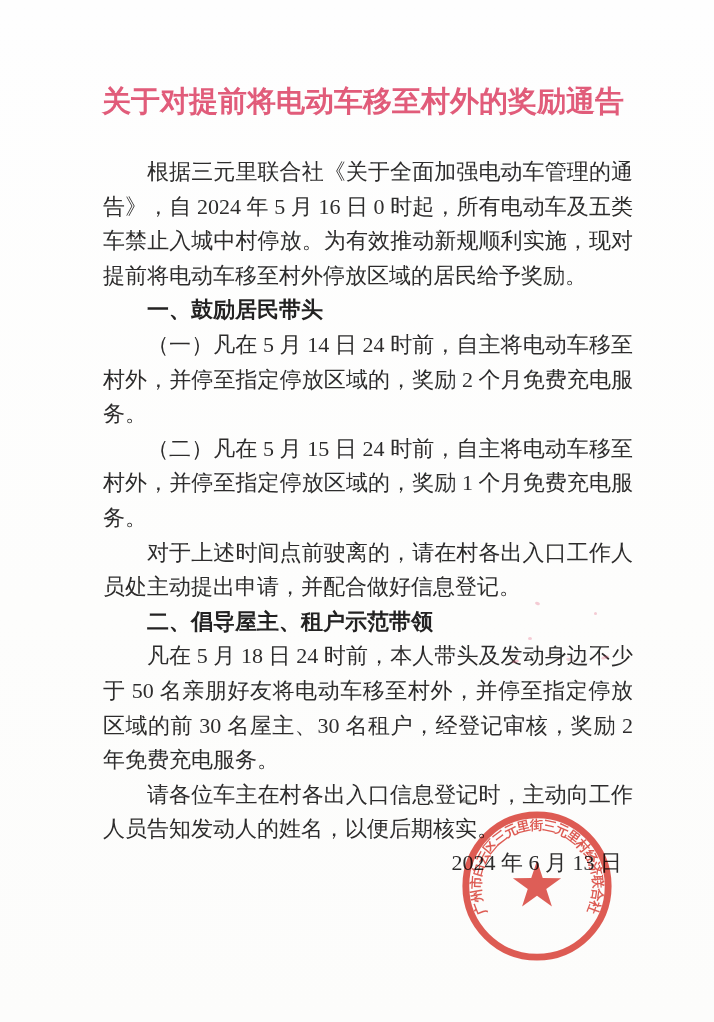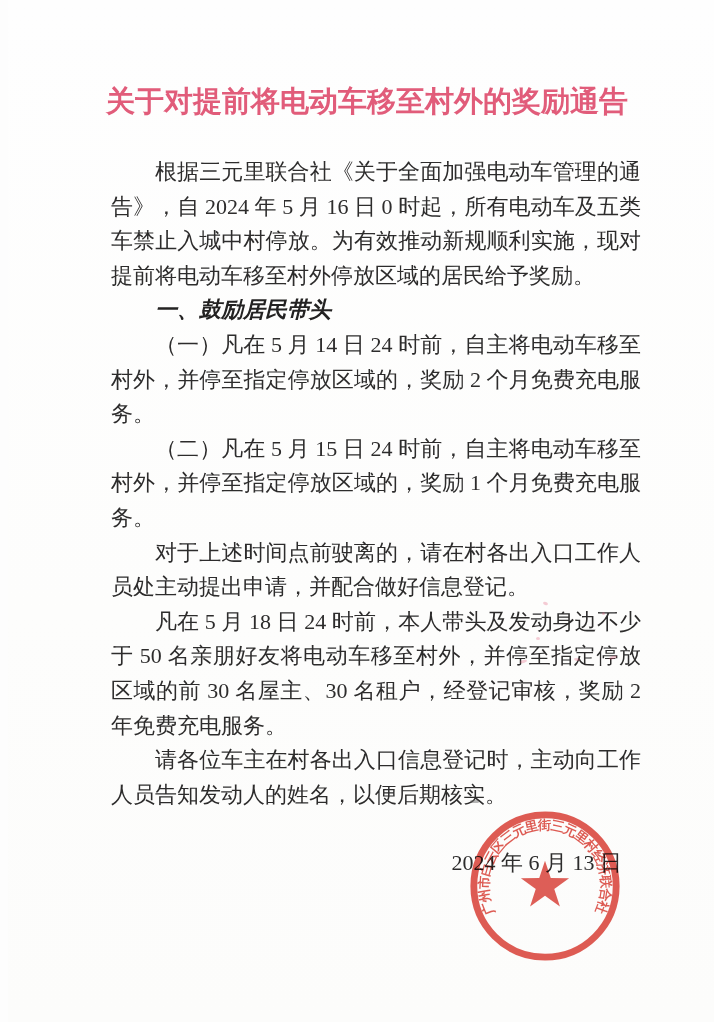--- a/index.html
+++ b/index.html
@@ -6,21 +6,20 @@
   body {
     width: 714px; height: 1022px;
     background: #fdfdfd;
     font-family: "Liberation Serif", "DejaVu Serif", serif;
     position: relative;
     overflow: hidden;
   }
   .page {
     position: absolute; inset: 0;
     background: linear-gradient(180deg, #fefefe 0%, #fdfdfc 60%, #fcfcfb 100%);
-    margin-left: 8px;
   }
   .doc-title {
     position: absolute;
     top: 82px; left: 0; right: 0;
     margin: 0;
     text-align: center;
     font-size: 29px;
     font-weight: 700;
     letter-spacing: 0px;
     color: var(--title-color, #e15c7a);
@@ -36,21 +35,20 @@
     color: #2d2c2c;
     text-align: justify;
   }
   .doc-body p {
     margin: 0;
     text-indent: 2em;
   }
   .doc-body p.heading {
     font-weight: 700;
     color: #232222;
-    font-style: italic;
   }
   .signature-block {
     position: absolute;
     top: 845px;
     right: 84px;
     text-align: right;
     font-size: 22px;
     line-height: 36px;
     color: #2d2c2c;
     z-index: 1;
@@ -87,20 +85,21 @@
 <div class="page">
 
   <h1 class="doc-title">关于对提前将电动车移至村外的奖励通告</h1>
 
   <div class="doc-body">
     <p>根据三元里联合社《关于全面加强电动车管理的通告》，自 2024 年 5 月 16 日 0 时起，所有电动车及五类车禁止入城中村停放。为有效推动新规顺利实施，现对提前将电动车移至村外停放区域的居民给予奖励。</p>
     <p class="heading">一、鼓励居民带头</p>
     <p>（一）凡在 5 月 14 日 24 时前，自主将电动车移至村外，并停至指定停放区域的，奖励 2 个月免费充电服务。</p>
     <p>（二）凡在 5 月 15 日 24 时前，自主将电动车移至村外，并停至指定停放区域的，奖励 1 个月免费充电服务。</p>
     <p>对于上述时间点前驶离的，请在村各出入口工作人员处主动提出申请，并配合做好信息登记。</p>
+    <p class="heading">二、倡导屋主、租户示范带领</p>
     <p>凡在 5 月 18 日 24 时前，本人带头及发动身边不少于 50 名亲朋好友将电动车移至村外，并停至指定停放区域的前 30 名屋主、30 名租户，经登记审核，奖励 2 年免费充电服务。</p>
     <p>请各位车主在村各出入口信息登记时，主动向工作人员告知发动人的姓名，以便后期核实。</p>
   </div>
 
   <div class="signature-block">
     <div class="sig-date">2024 年 6 月 13 日</div>
   </div>
 
   <svg class="seal" viewBox="0 0 160 160">
     <defs>

